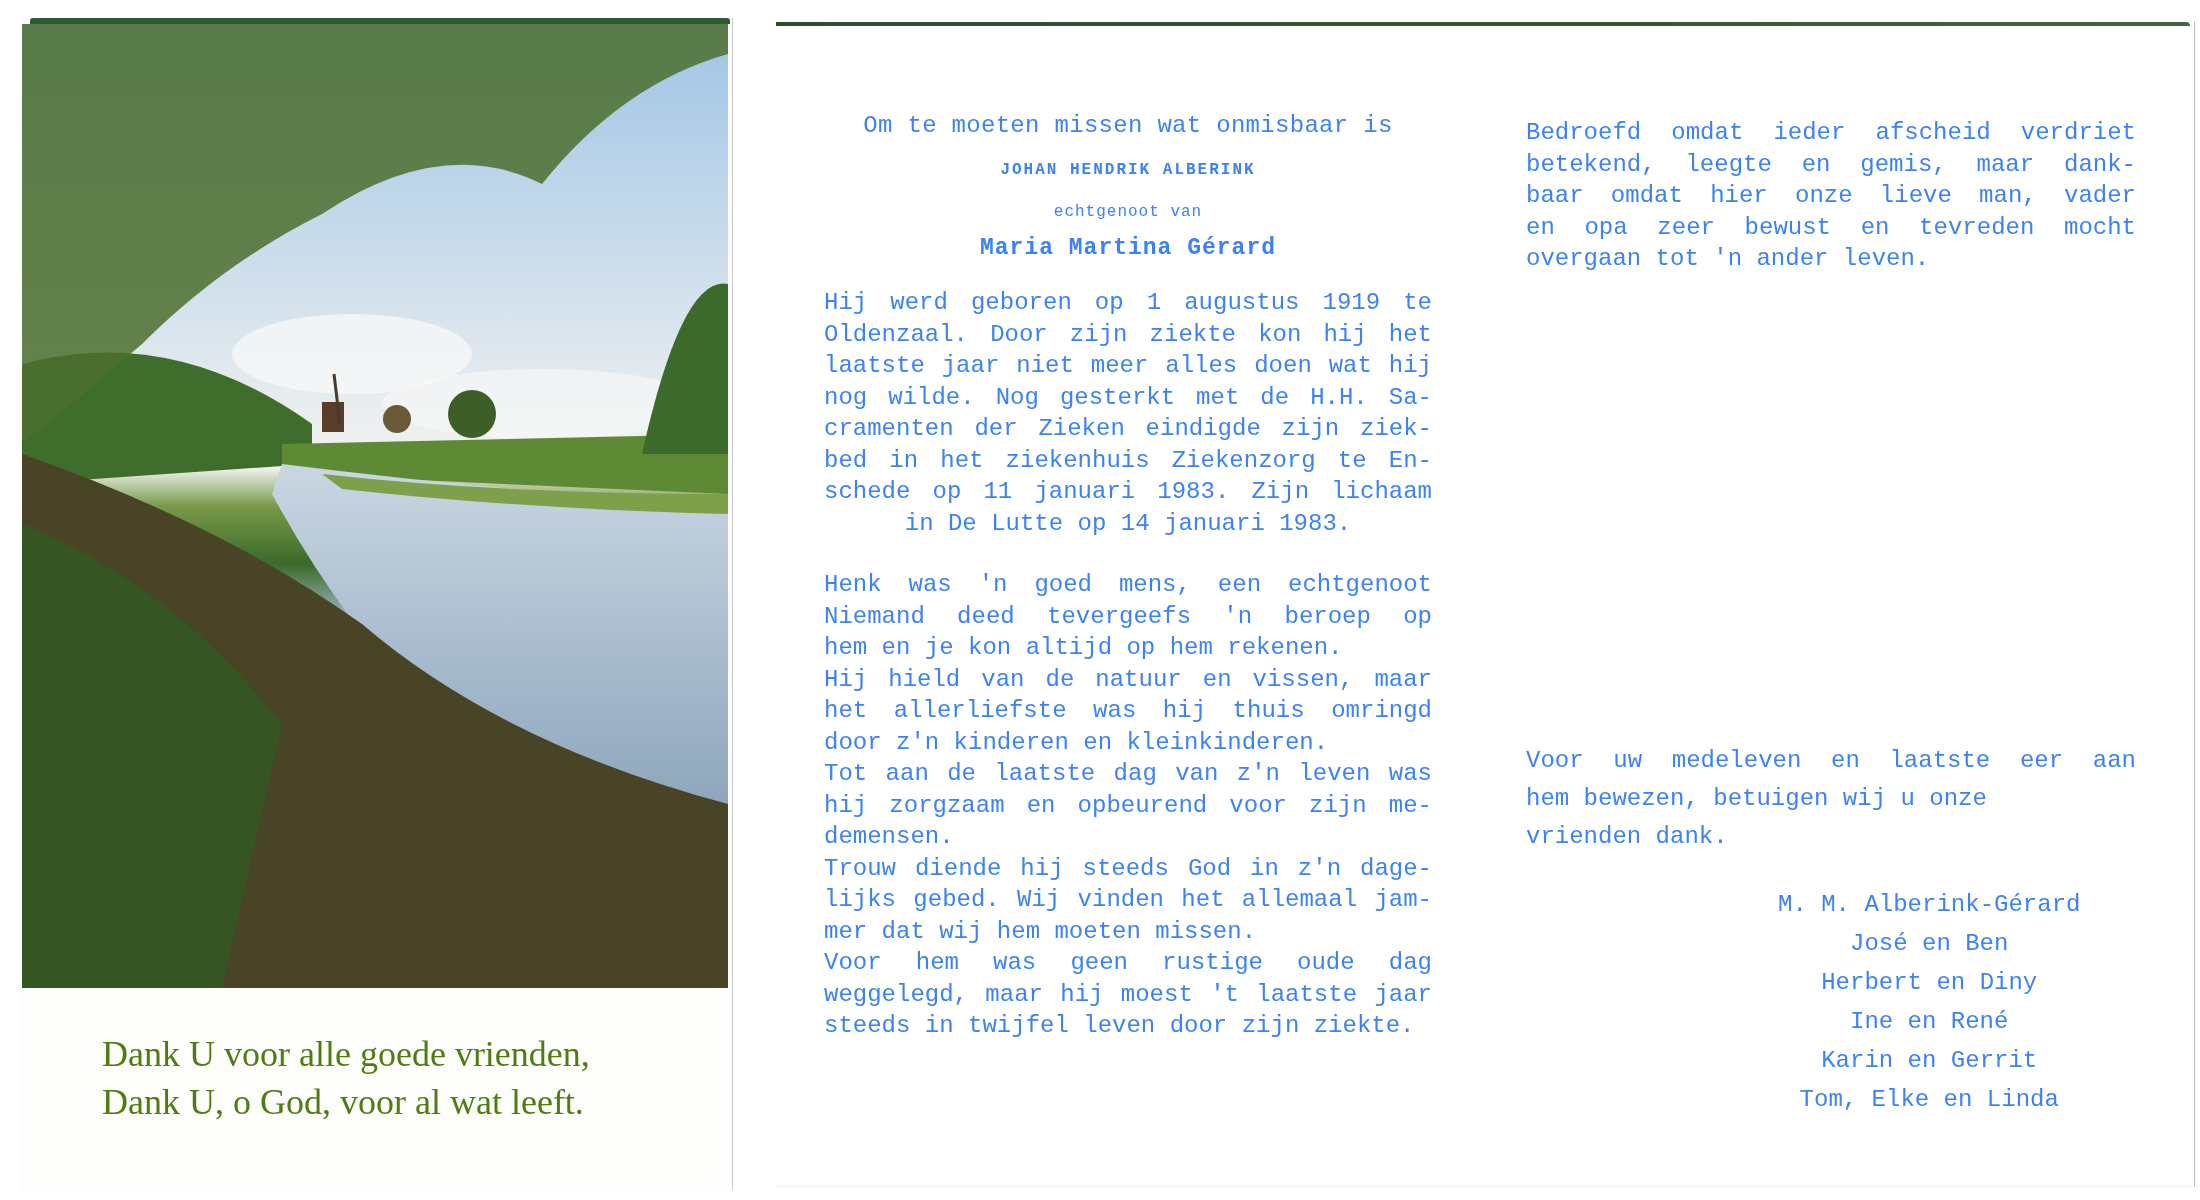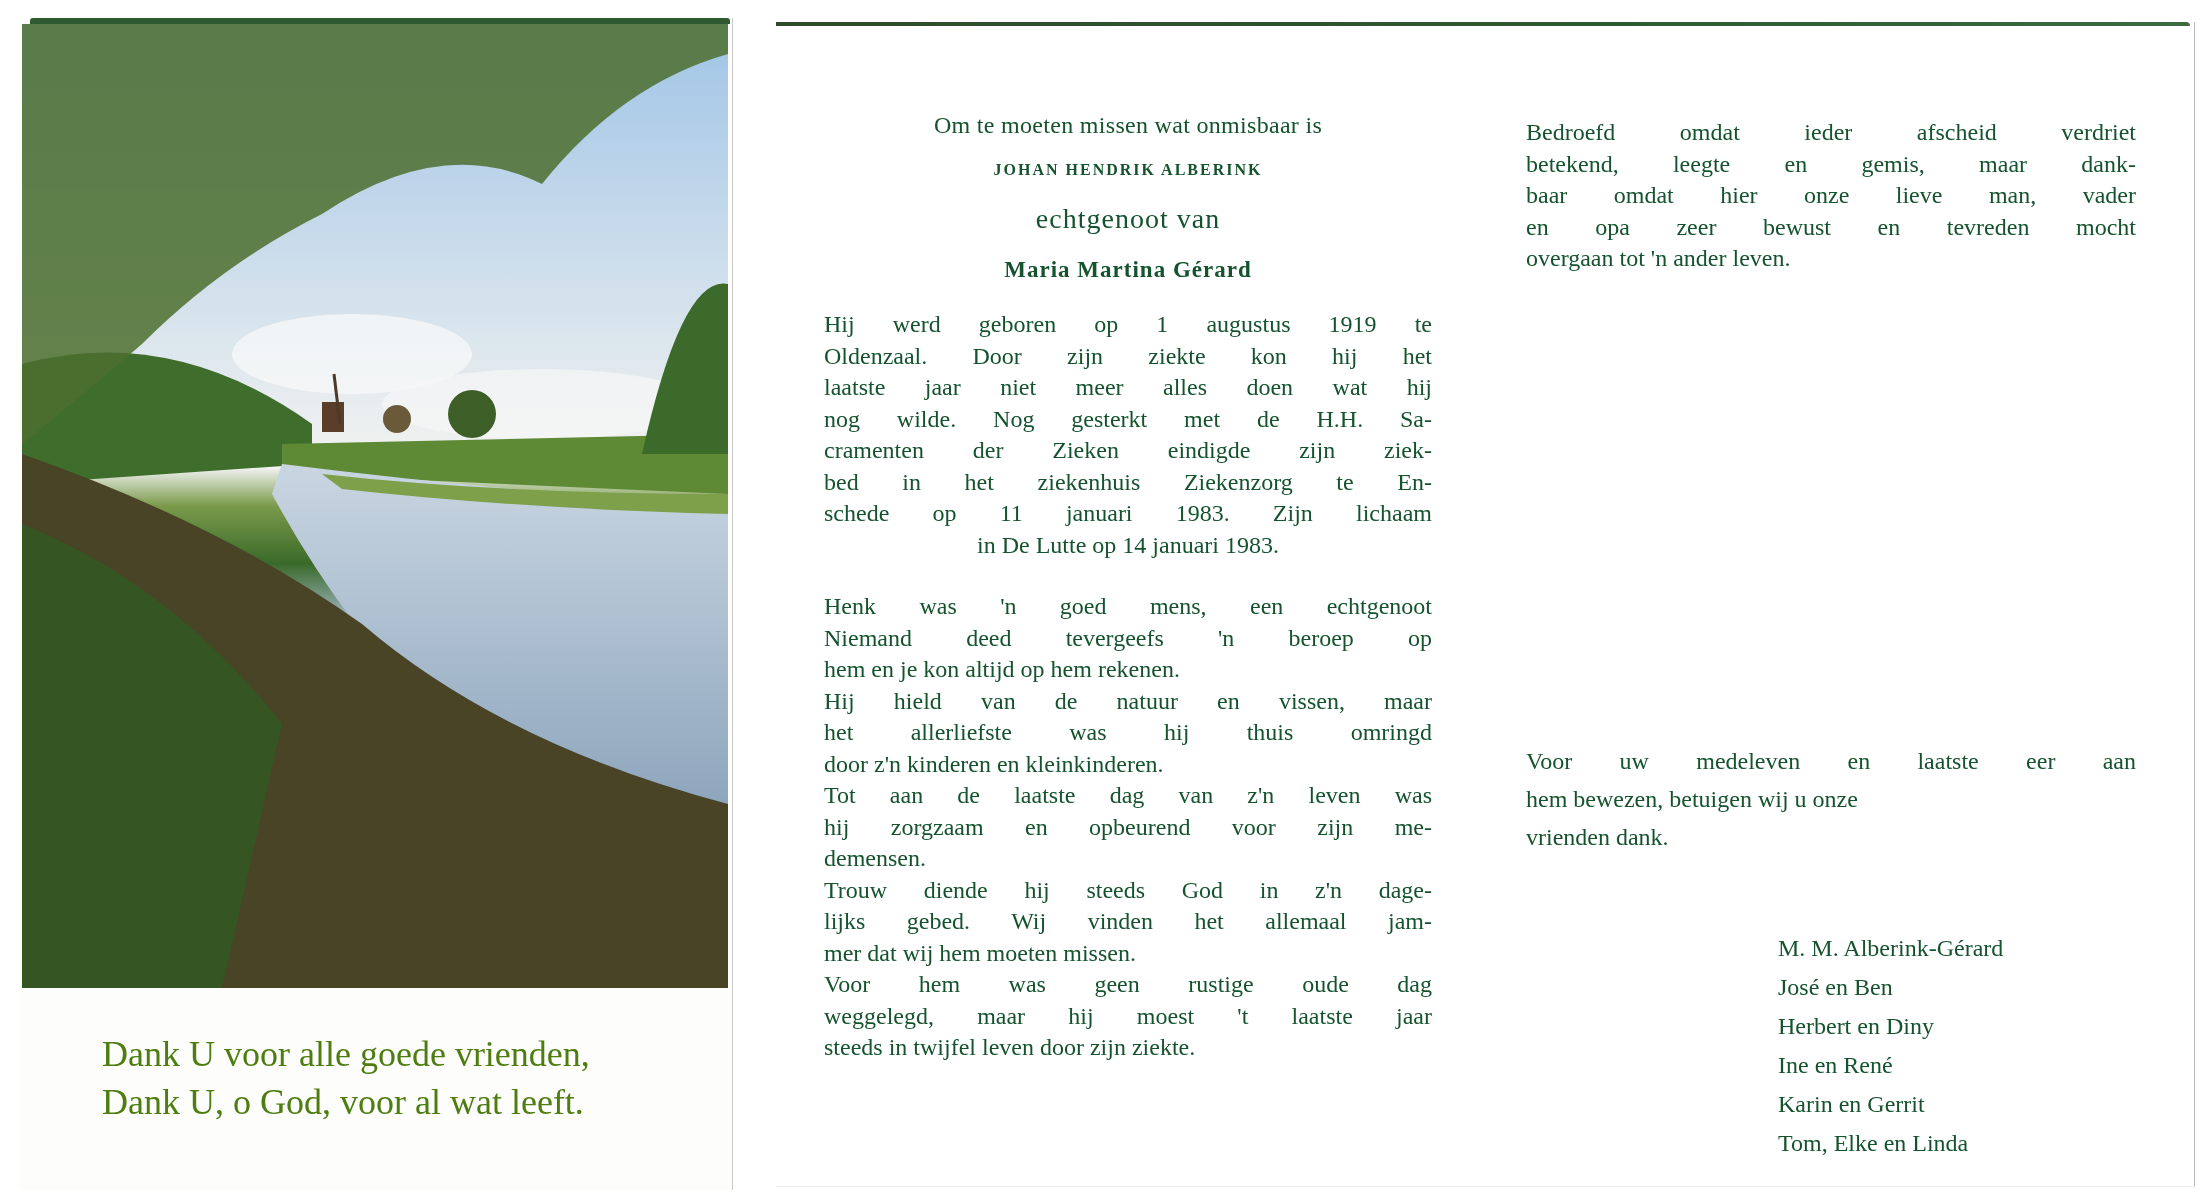--- a/index.html
+++ b/index.html
@@ -27,36 +27,36 @@
   .card-right {
     position: absolute; left: 776px; top: 22px; width: 1418px; height: 1164px;
     background: #ffffff; border-right: 1px solid #b9b9b9; border-bottom: 1px solid #eee;
   }
   .card-right .green-top {
     position: absolute; left: 0; top: 0; width: 1414px; height: 4px;
     background: linear-gradient(90deg, #2e4b2e 0%, #2f5a2f 60%, #3f6a3f 100%);
     border-radius: 0 6px 0 0;
   }
   .col {
-    position: absolute; font-family: Liberation Serif, serif; font-size: 24px; color: #14532d;
+    position: absolute; font-family: Liberation Mono, monospace; font-size: 24px; color: #3b82f6;
   }
   .col-mid { left: 48px; top: 90px; width: 608px; }
   .col-right { left: 750px; top: 95px; width: 610px; }
   .center { text-align: center; }
   .intro { font-size: 24px; letter-spacing: 0.3px; margin-bottom: 22px; }
   .name { font-weight: bold; letter-spacing: 2px; font-size: 16px; margin-bottom: 24px; }
-  .spouse-label { font-size: 28px; letter-spacing: 1px; margin-bottom: 22px; }
+  .spouse-label { font-size: 16px; letter-spacing: 1px; margin-bottom: 14px; }
   .spouse { font-weight: bold; font-size: 23px; letter-spacing: 1px; margin-bottom: 26px; }
   .para { text-align: justify; line-height: 31.5px; margin: 0; }
   .para-block { margin-bottom: 30px; }
   .line { display: block; text-align: justify; text-align-last: justify; }
   .line.nojust { text-align: left; text-align-last: left; }
   .line.center { text-align: center; text-align-last: center; }
   .thanks { position: absolute; left: 0; top: 625px; width: 610px; line-height: 38px; }
-  .signers { position: absolute; left: 252px; top: 812px; line-height: 39px; }
+  .signers { position: absolute; left: 252px; top: 768px; line-height: 39px; text-align: center; }
 </style>
 </head>
 <body>
 
 <div class="card-left">
   <div class="green-top"></div>
   <div class="photo">
     <svg viewBox="0 0 706 964" preserveAspectRatio="none">
       <defs>
         <linearGradient id="sky" x1="0" y1="0" x2="0" y2="1">

